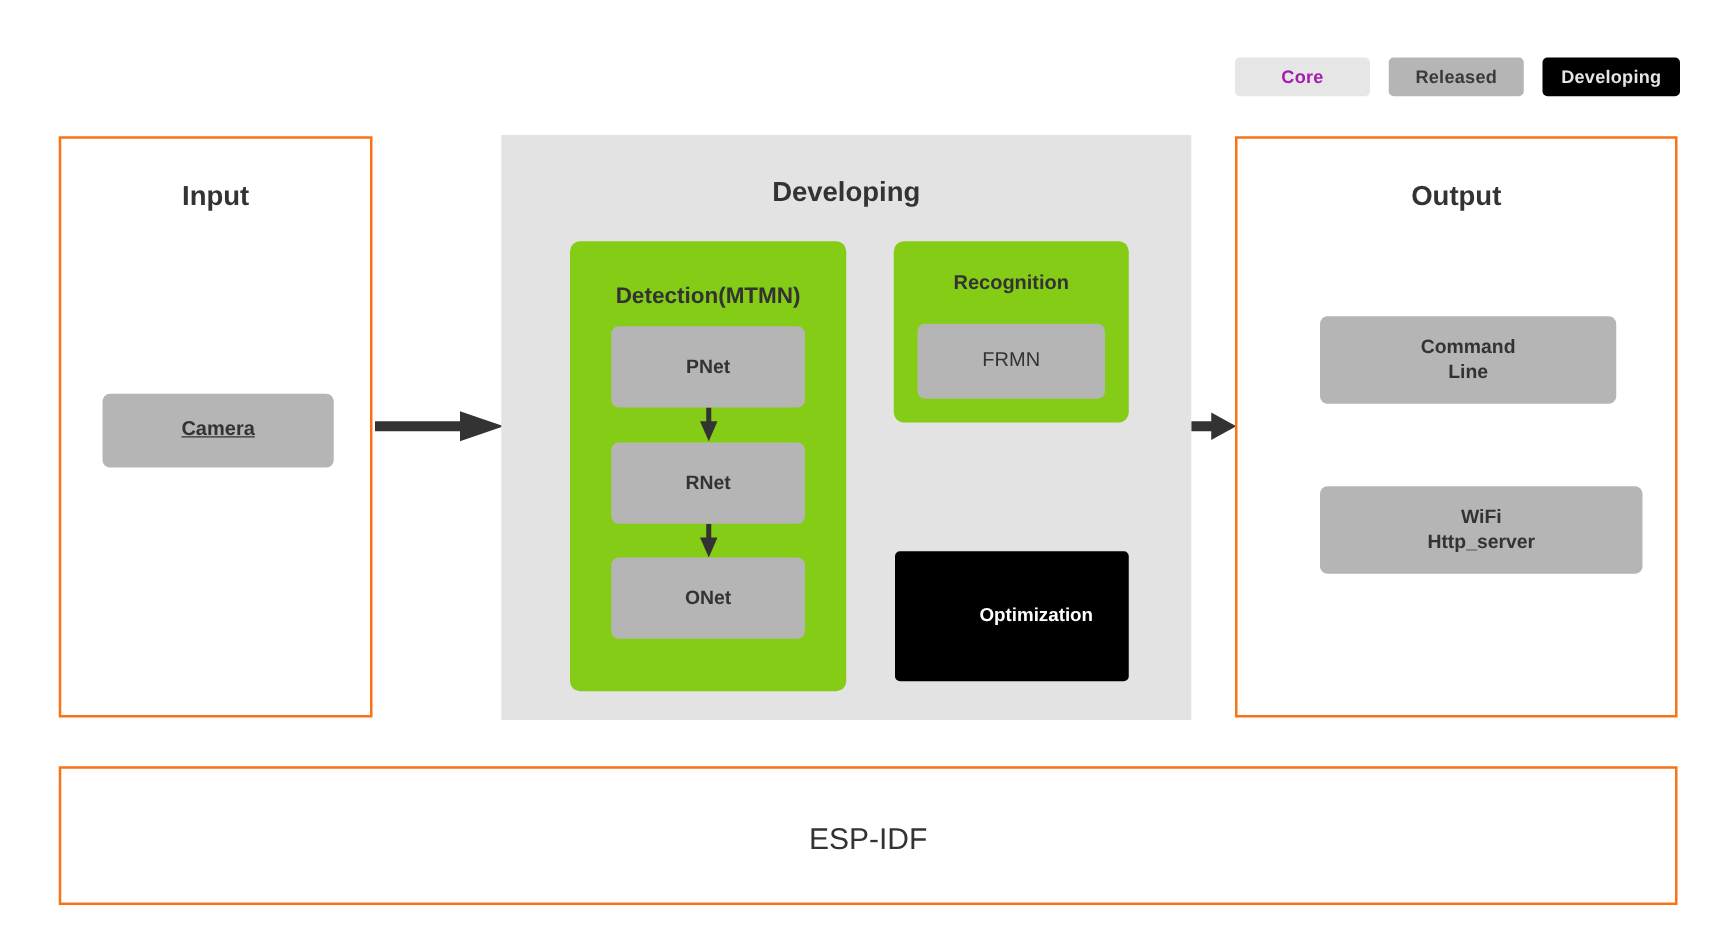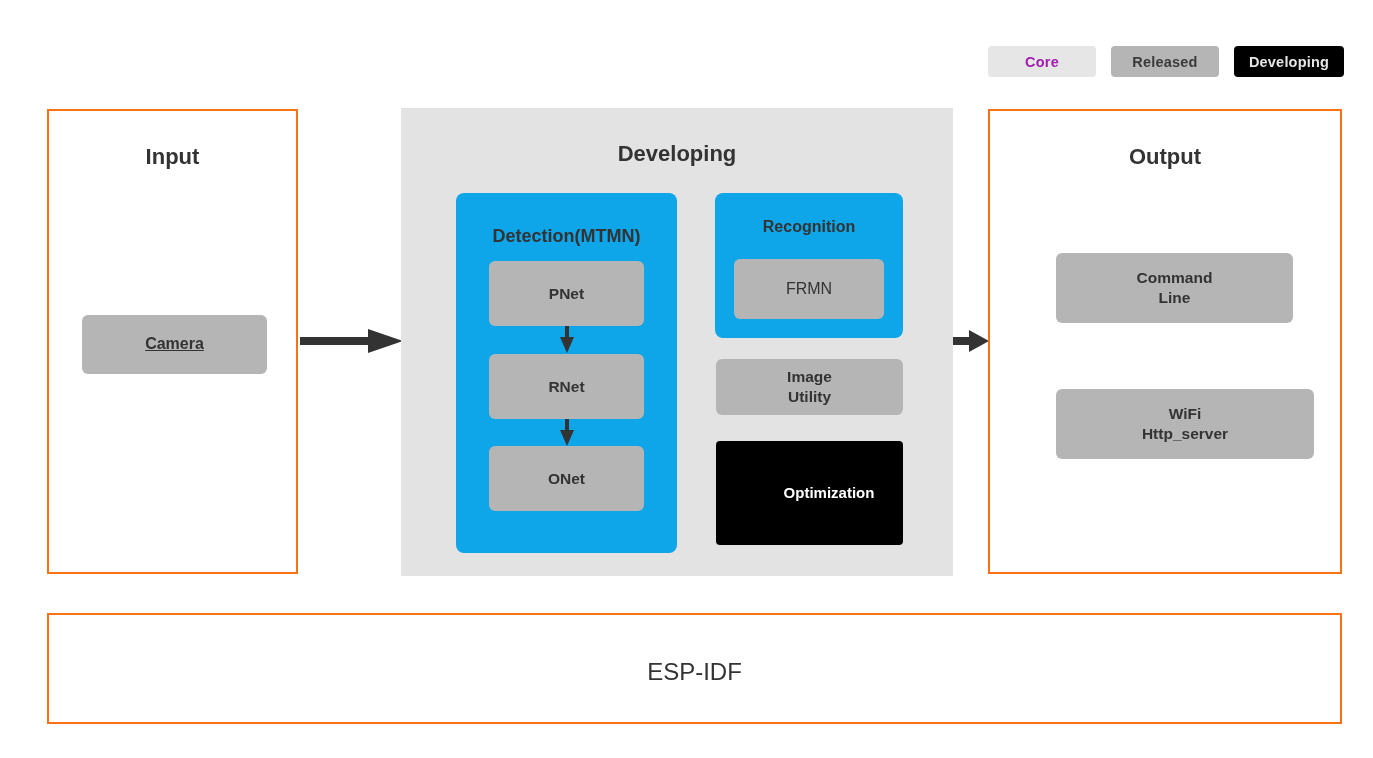--- a/index.html
+++ b/index.html
@@ -162,21 +162,21 @@
     top: 278px;
     width: 258px;
     height: 70px;
     font-size: 15.5px;
     font-weight: bold;
   }
 
   
   .subcard {
     position: absolute;
-    background: #0ea5e9;
+    background: #84cc16;
     border-radius: 8px;
     box-sizing: border-box;
   }
   .subcard-title {
     position: absolute;
     left: 0;
     right: 0;
     text-align: center;
     font-weight: bold;
     color: #333333;
@@ -335,22 +335,20 @@
       </div>
 
       <div class="stage" id="stage-onet">ONet</div>
     </div>
 
     <div class="subcard" id="card-recognition">
       <div class="subcard-title">Recognition</div>
       <div class="node node-released" id="node-frmn">FRMN</div>
     </div>
 
-    <div class="node node-released" id="node-image-utility">Image
-Utility</div>
     <div class="node node-developing" id="node-optimization">Optimization</div>
   </div>
 
   <div class="arrow-right" id="arrow-processing-output">
     <svg width="37" height="32" viewBox="0 0 37 32" xmlns="http://www.w3.org/2000/svg">
       <rect x="0" y="12" width="20" height="8" fill="#333333"></rect>
       <polygon points="16,5 36,16 16,27" fill="#333333"></polygon>
     </svg>
   </div>
 

